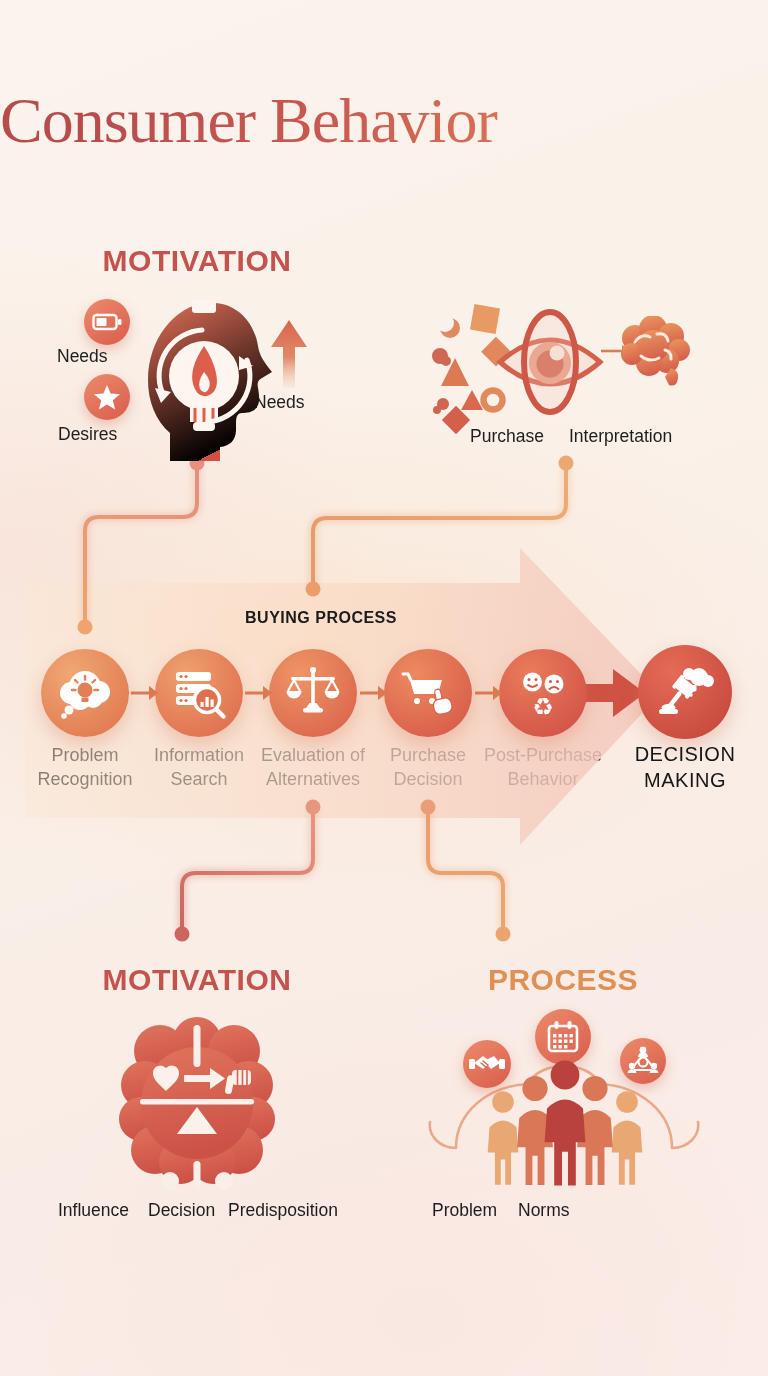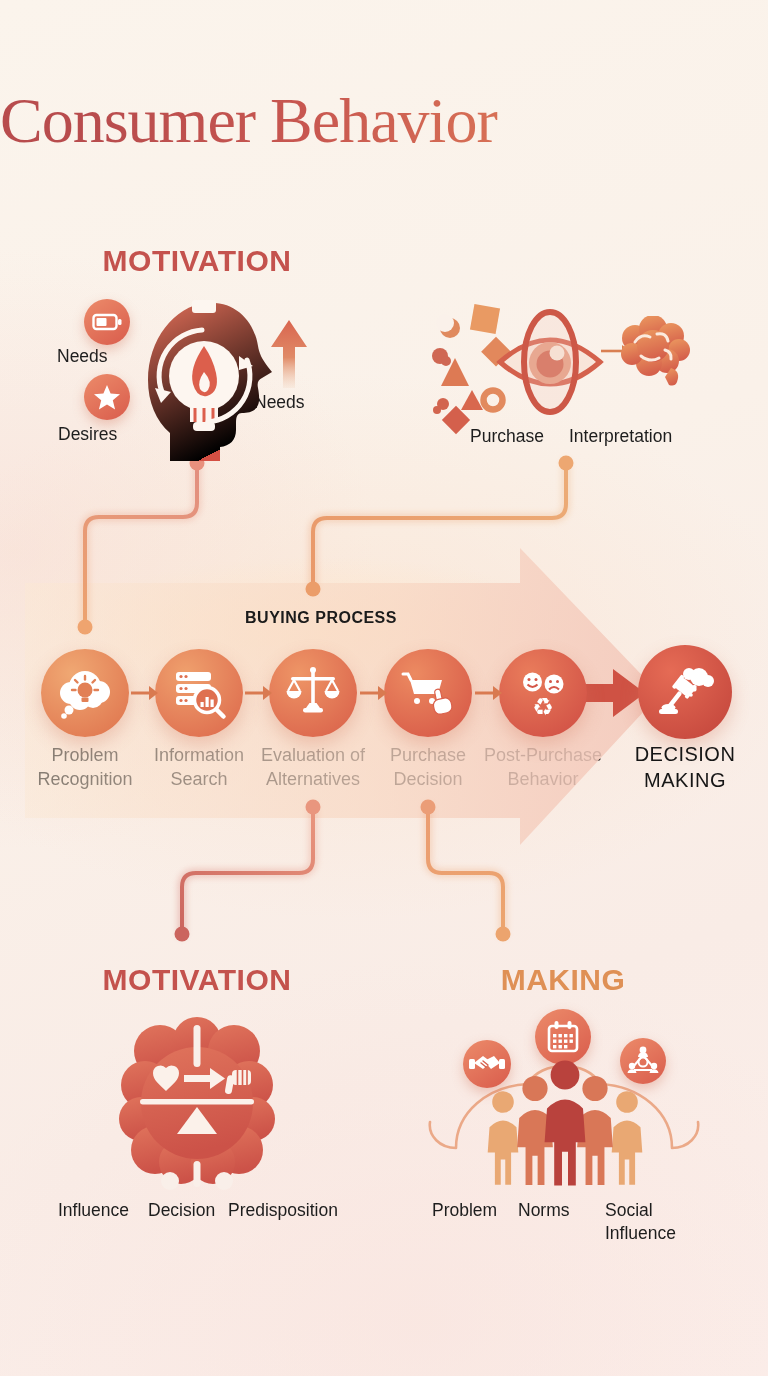--- a/index.html
+++ b/index.html
@@ -419,21 +419,21 @@
       </g>
     </g>
     <rect x="26" y="84" width="114" height="5.5" rx="2.75" fill="#fbf1ea"></rect>
     <polygon points="83,92 103,119 63,119" fill="#fbf1ea"></polygon>
   </svg>
 
   <div class="lbl" style="left:58px;top:1199px;width:100px">Influence</div>
   <div class="lbl" style="left:148px;top:1199px;width:90px">Decision</div>
   <div class="lbl" style="left:228px;top:1199px;width:126px">Predisposition</div>
 
-  <div class="abs sec-h h-org z3" style="left:453px;top:963px;width:220px">MAKING</div>
+  <div class="abs sec-h h-org z3" style="left:453px;top:963px;width:220px">PROCESS</div>
 
   <svg class="abs z2" style="left:420px;top:1020px" width="296" height="150" viewBox="0 0 296 150">
     <path d="M36,128 C20,128 8,116 10,102 M36,128 C36,92 68,66 108,64 C120,40 168,40 180,64
              C220,66 252,92 252,128 M252,128 C268,128 280,116 278,102" fill="none" stroke="#eba988" stroke-width="2.6" stroke-linecap="round"></path>
   </svg>
 
   <div class="small-badge" style="left:463px;top:1040px;width:48px;height:48px">
     <svg width="36" height="24" viewBox="0 0 36 24">
       <rect x="0" y="7" width="6" height="10" rx="1.5" fill="#fff"></rect>
       <rect x="30" y="7" width="6" height="10" rx="1.5" fill="#fff"></rect>
@@ -493,15 +493,14 @@
     </defs>
     <use href="#personfull" fill="#e9a873" transform="translate(48,110) scale(0.9)"></use>
     <use href="#personfull" fill="#e9a873" transform="translate(172,110) scale(0.9)"></use>
     <use href="#personfull" fill="#d97757" transform="translate(80,107) scale(1.05)"></use>
     <use href="#personfull" fill="#d97757" transform="translate(140,107) scale(1.05)"></use>
     <use href="#personfull" fill="#b9423d" transform="translate(110,104) scale(1.2)"></use>
   </svg>
 
   <div class="lbl" style="left:432px;top:1199px;width:90px">Problem</div>
   <div class="lbl" style="left:518px;top:1199px;width:90px">Norms</div>
-  <div class="lbl" style="left:605px;top:1199px;width:94px">Social Influence</div>
 
 </div>
 
 </body></html>

